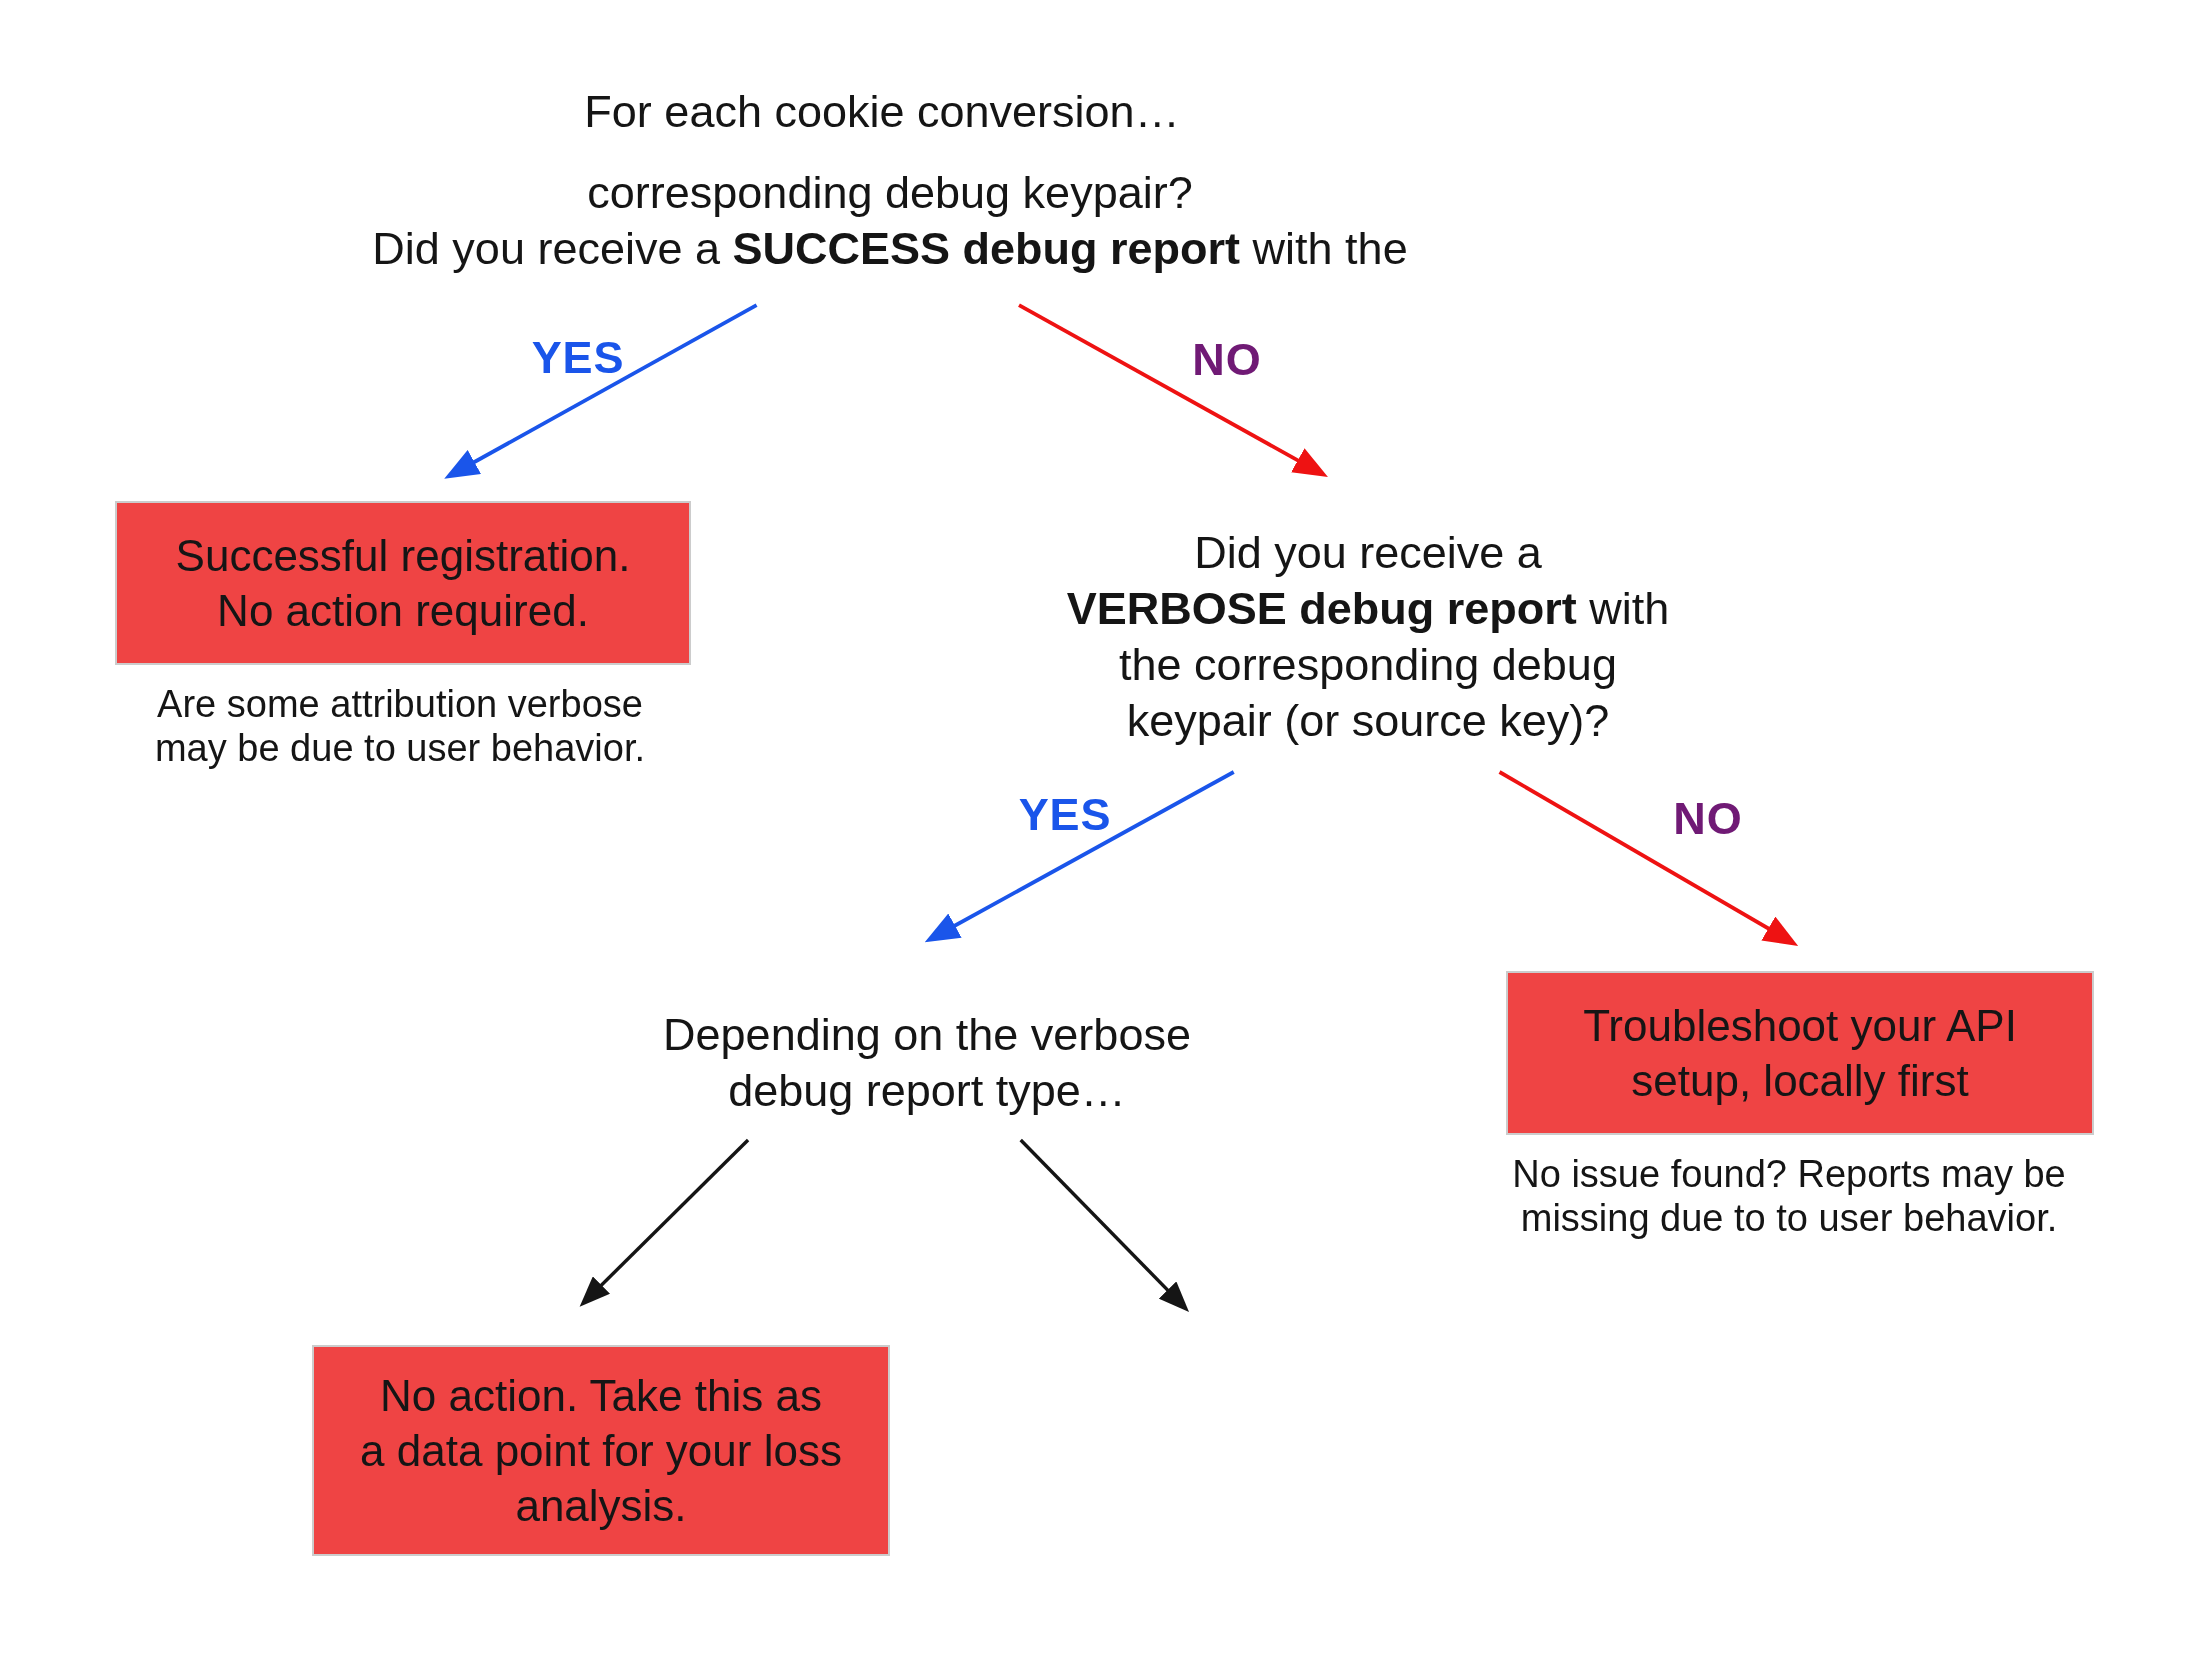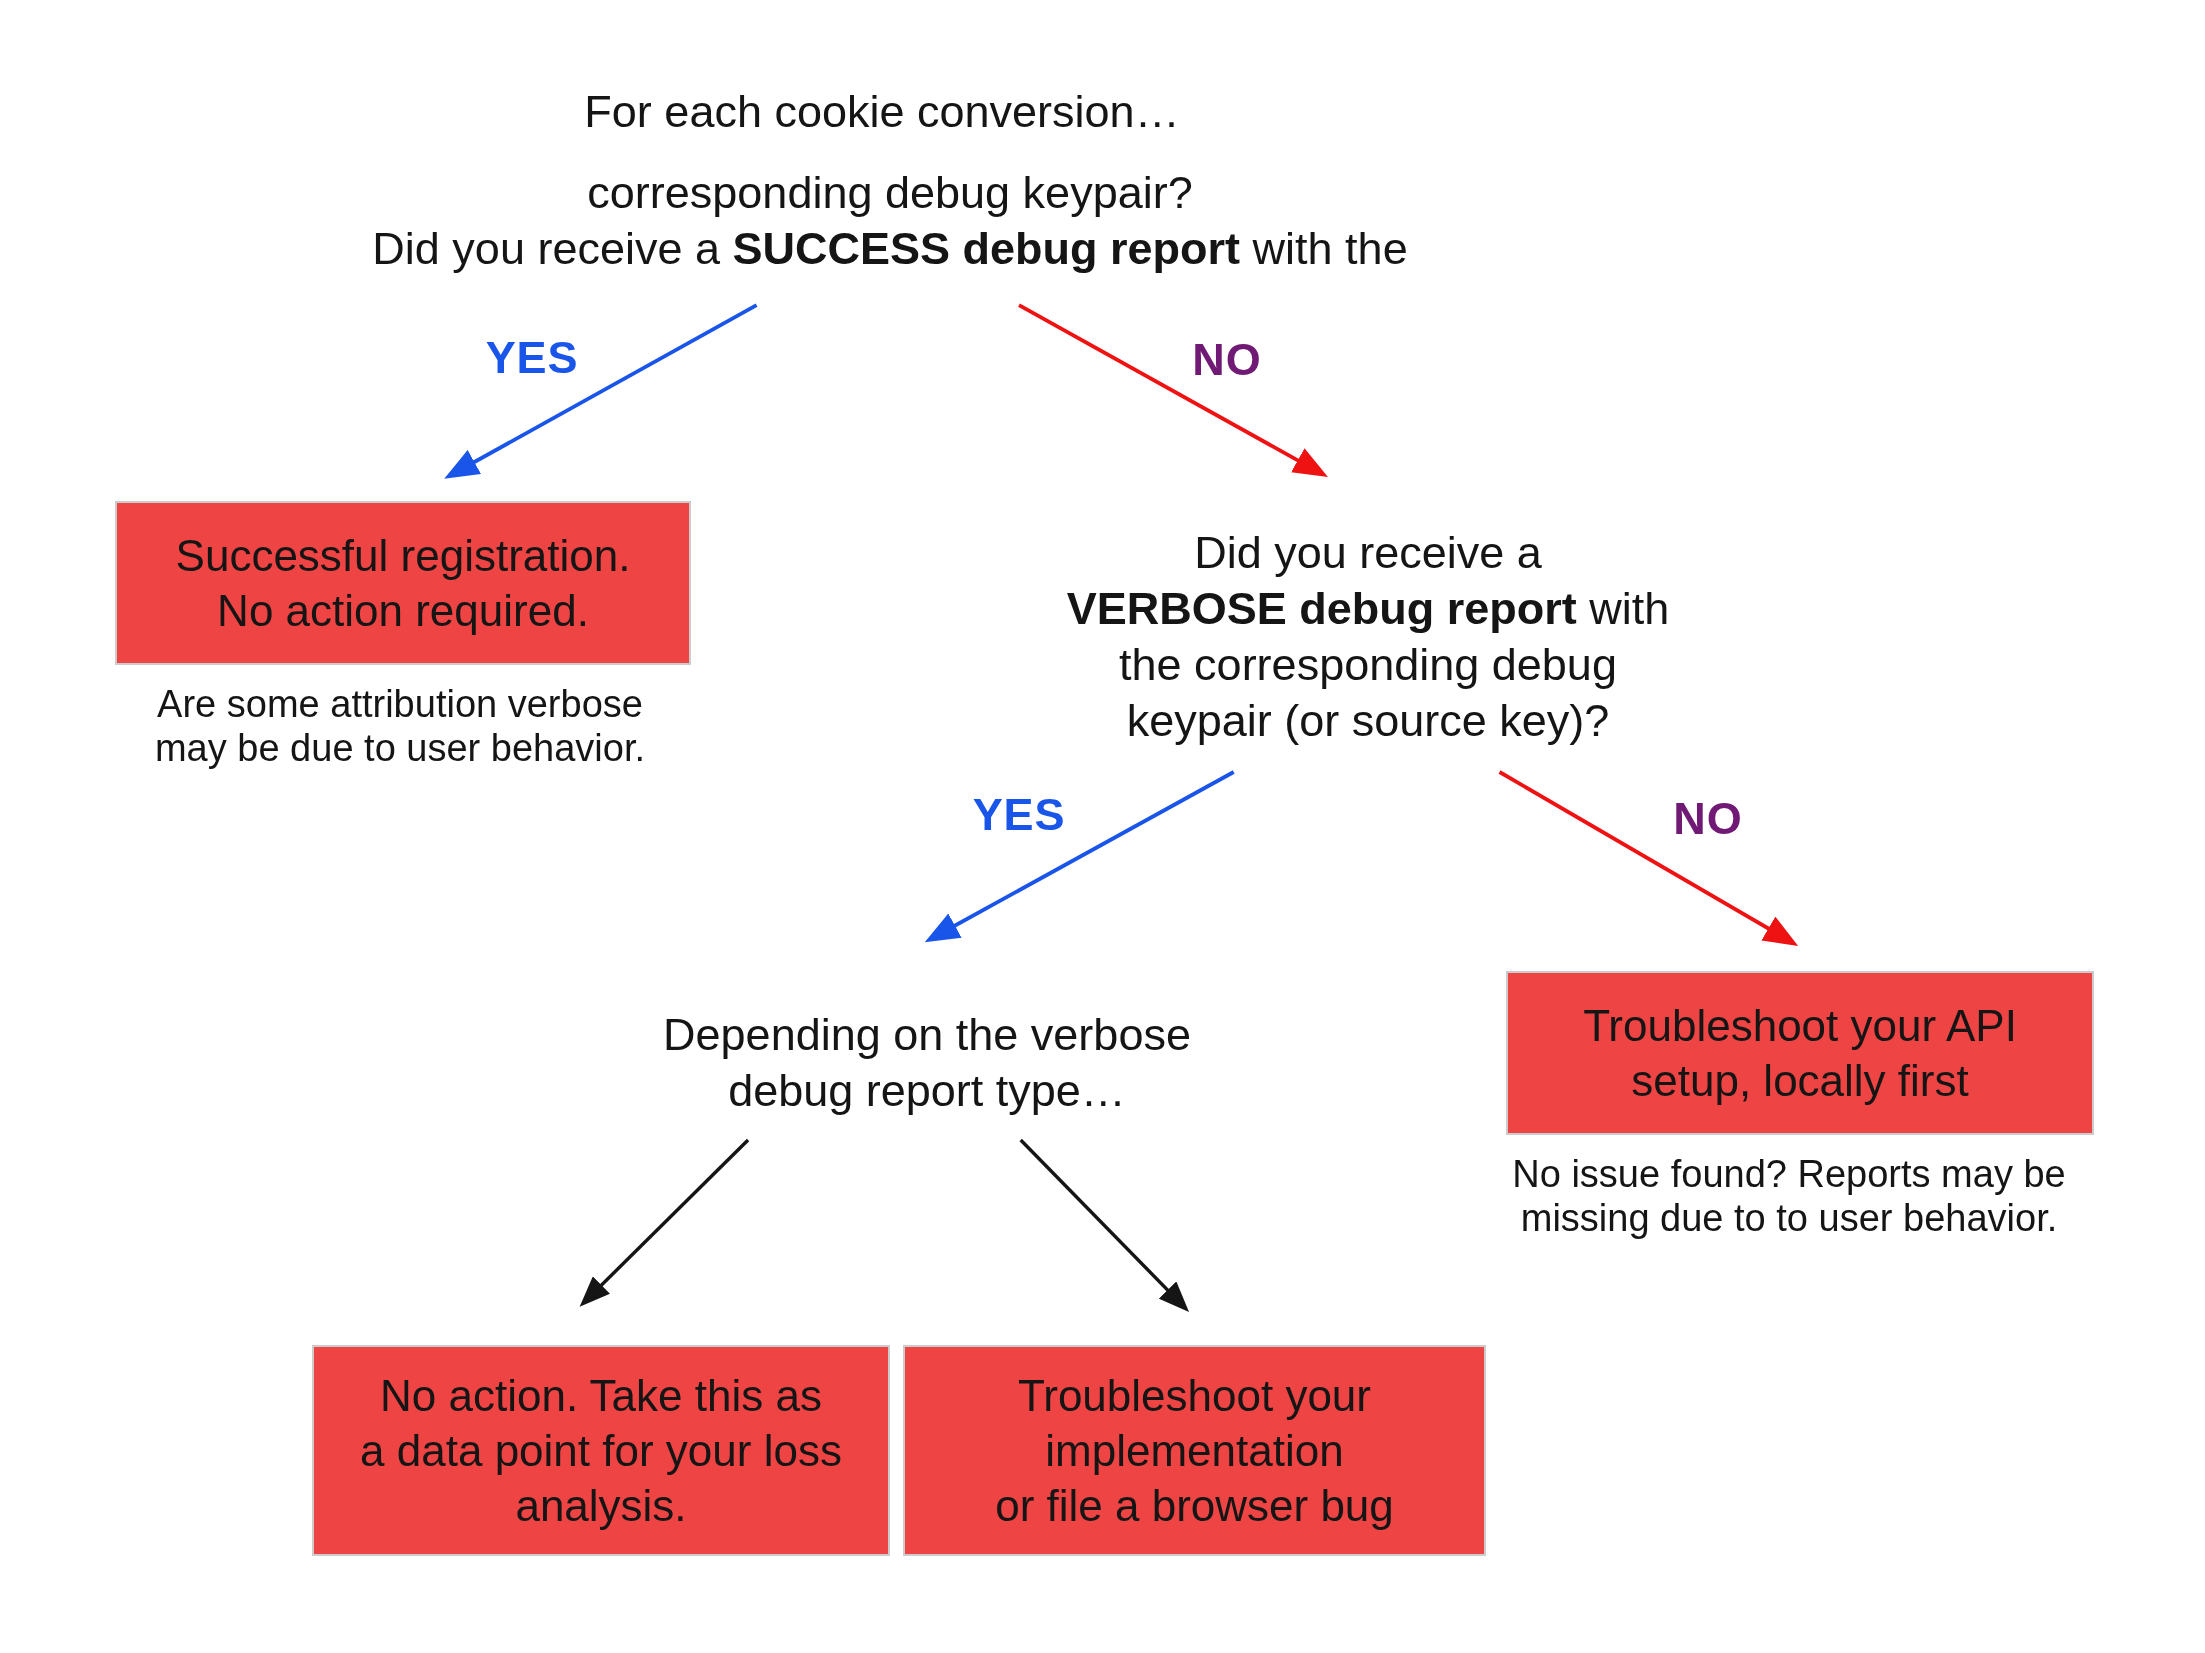--- a/index.html
+++ b/index.html
@@ -25,21 +25,21 @@
   }
   .small{font-size:38px;line-height:44px;}
   .lbl{
     position:absolute;
     transform:translate(-50%,-50%);
     font-size:45px;
     font-weight:700;
     letter-spacing:0.9px;
     white-space:nowrap;
   }
-  .yes{color:#1a55ea;}
+  .yes{color:#1a55ea;margin-left:46px;}
   .no{color:#701a75;}
   .box{
     position:absolute;
     box-sizing:border-box;
     background:#ef4444;
     border:2.6px solid #cccccc;
     display:flex;
     flex-direction:column;
     justify-content:center;
     align-items:center;
@@ -121,20 +121,15 @@
     <div>No issue found? Reports may be</div>
     <div>missing due to to user behavior.</div>
   </div>
 
   <div class="box" style="left:312px;top:1345px;width:578px;height:211px">
     <div>No action. Take this as</div>
     <div>a data point for your loss</div>
     <div>analysis.</div>
   </div>
 
-  <div class="box" style="left:903px;top:1345px;width:583px;height:211px">
-    <div>Troubleshoot your</div>
-    <div>implementation</div>
-    <div>or file a browser bug</div>
-  </div>
 
 </div>
 
 
 </body></html>

